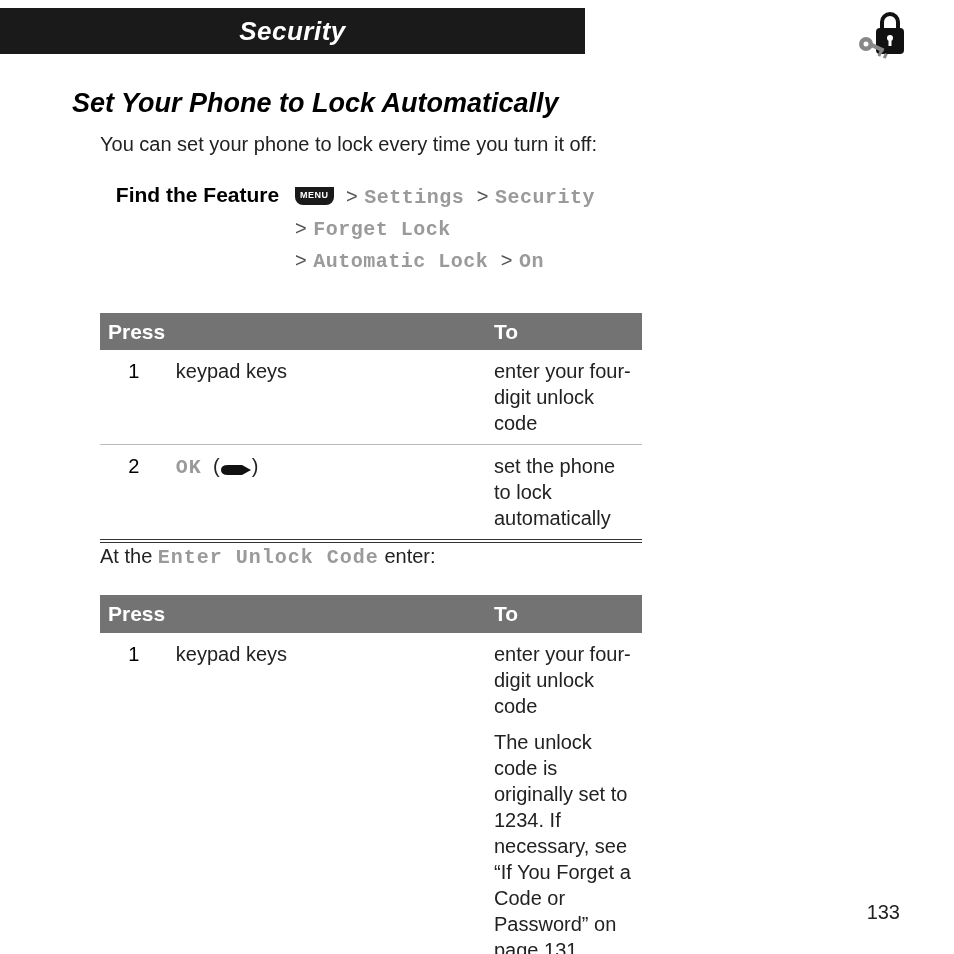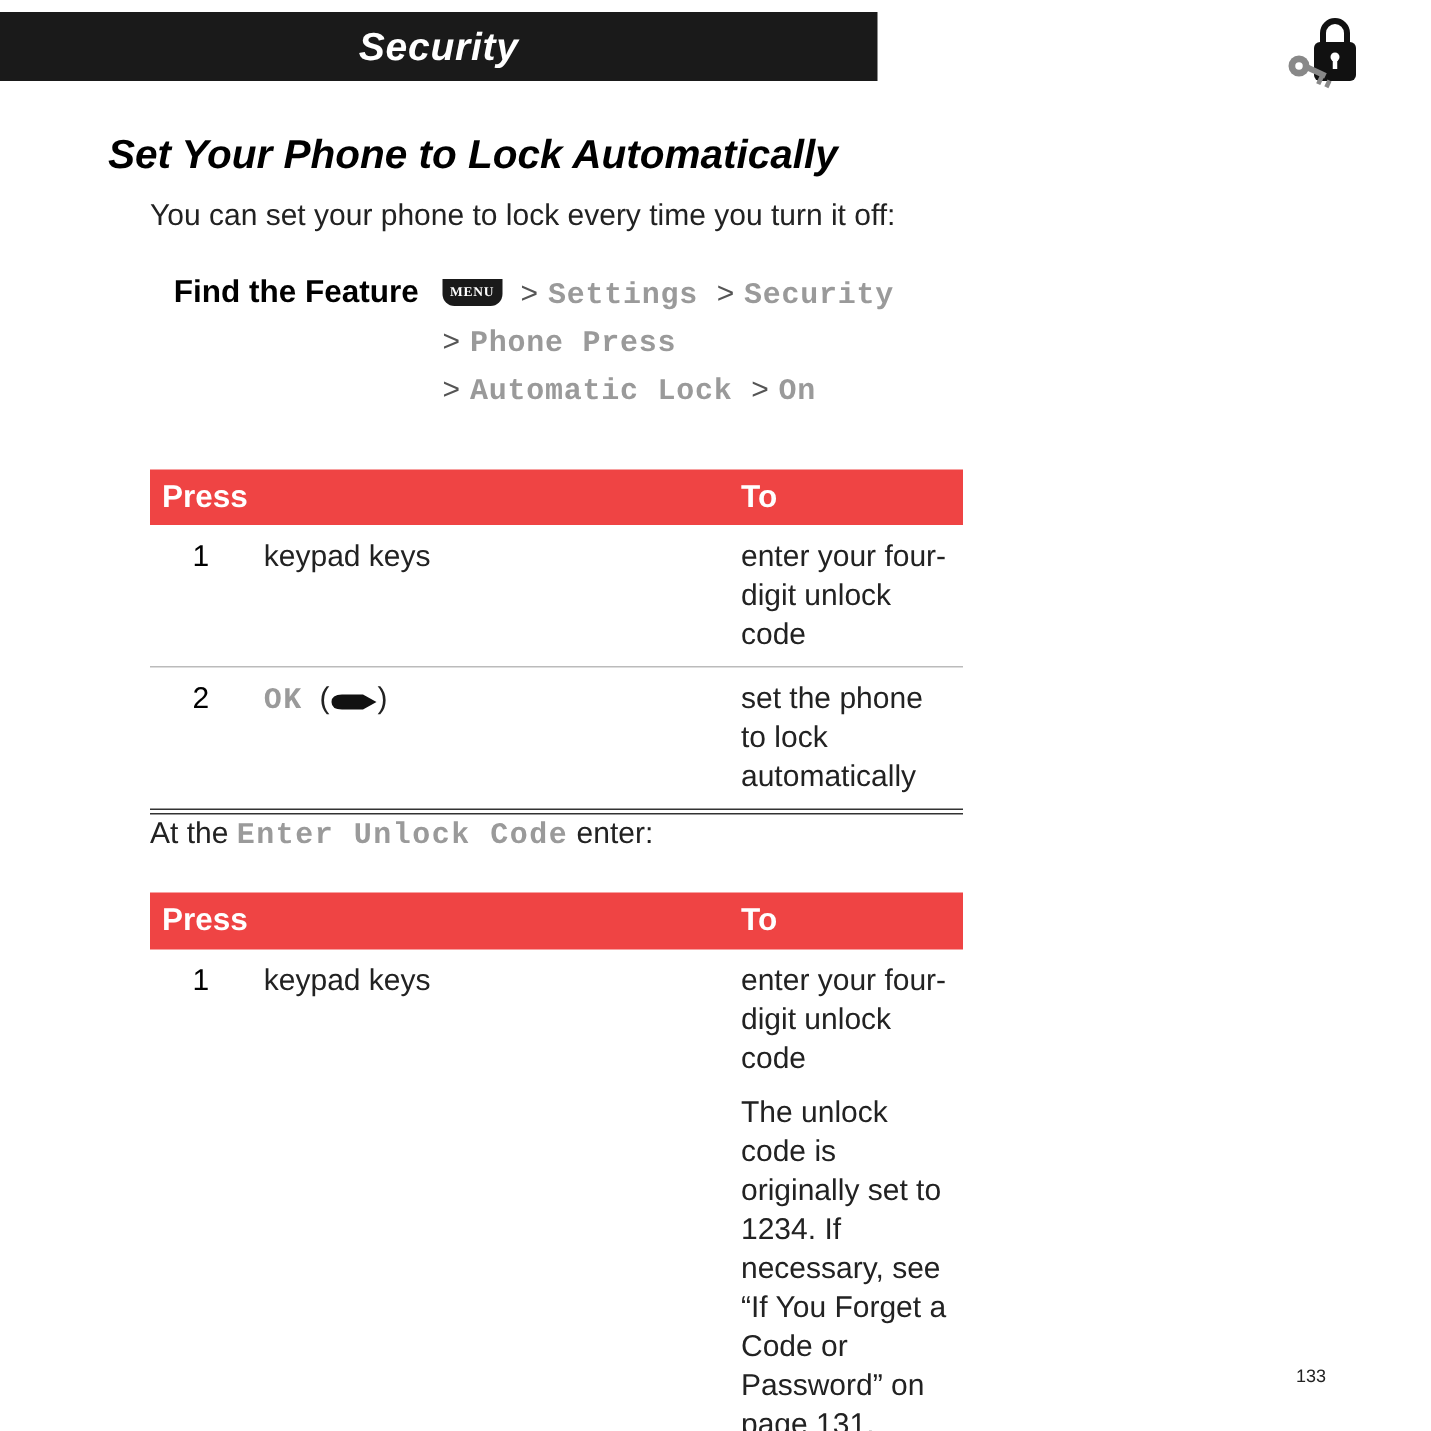--- a/index.html
+++ b/index.html
@@ -71,39 +71,39 @@
     font-family: "Courier New", monospace;
     font-weight: bold;
     letter-spacing: 0.5px;
     font-size: 20px;
     line-height: 1.5;
   }
   .menu-key {
     display: inline-block;
     background: #1a1a1a;
     color: #fff;
-    font-family: Liberation Serif, serif;
+    font-family: Liberation Sans, sans-serif;
     font-size: 9px;
     font-weight: bold;
     padding: 2px 5px 2px 5px;
     border-radius: 0 0 8px 8px;
     vertical-align: middle;
     position: relative;
     top: -2px;
     letter-spacing: 0.5px;
   }
   .gtsep { color: #555; font-family: sans-serif; font-weight: normal;}
   table.steps {
     width: 542px;
     margin-left: 28px;
     border-collapse: collapse;
     font-size: 20px;
   }
   table.steps thead th {
-    background: #ef4444;
+    background: #737373;
     color: #fff;
     text-align: left;
     font-weight: bold;
     padding: 5px 8px 5px 8px;
     font-size: 21px;
   }
   table.steps thead th:first-child { width: 35px; }
   table.steps thead th:nth-child(2) { width: 140px; }
   table.steps tbody td {
     padding: 8px 8px 8px 8px;
@@ -125,22 +125,22 @@
     vertical-align: middle;
   }
   .right-key svg { vertical-align: middle; }
   .note-sub {
     padding-top: 10px;
     display: block;
   }
   .page-num {
     position: absolute;
     bottom: 30px;
-    right: 70px;
-    font-size: 12px;
+    right: 54px;
+    font-size: 20px;
     font-weight: 300;
   }
 </style>
 </head>
 <body>
 
 <div class="header-bar">
   <span class="header-title">Security</span>
 </div>
 <div class="lock-icon-wrap">
@@ -165,21 +165,21 @@
 
   <div class="section-heading">Set Your Phone to Lock Automatically</div>
   <div class="intro">You can set your phone to lock every time you turn it off:</div>
 
   <div class="feature-block">
     <div class="feature-label">Find the Feature</div>
     <div class="feature-path">
       <span class="menu-key">MENU</span>
       <span class="gtsep"> &gt; </span><span>Settings</span>
       <span class="gtsep"> &gt; </span><span>Security</span><br>
-      <span class="gtsep">&gt; </span><span>Phone Press</span><br>
+      <span class="gtsep">&gt; </span><span>Forget Lock</span><br>
       <span class="gtsep">&gt; </span><span>Automatic Lock</span>
       <span class="gtsep"> &gt; </span><span>On</span>
     </div>
   </div>
 
   <table class="steps">
     <thead>
       <tr>
         <th colspan="2">Press</th>
         <th>To</th>

